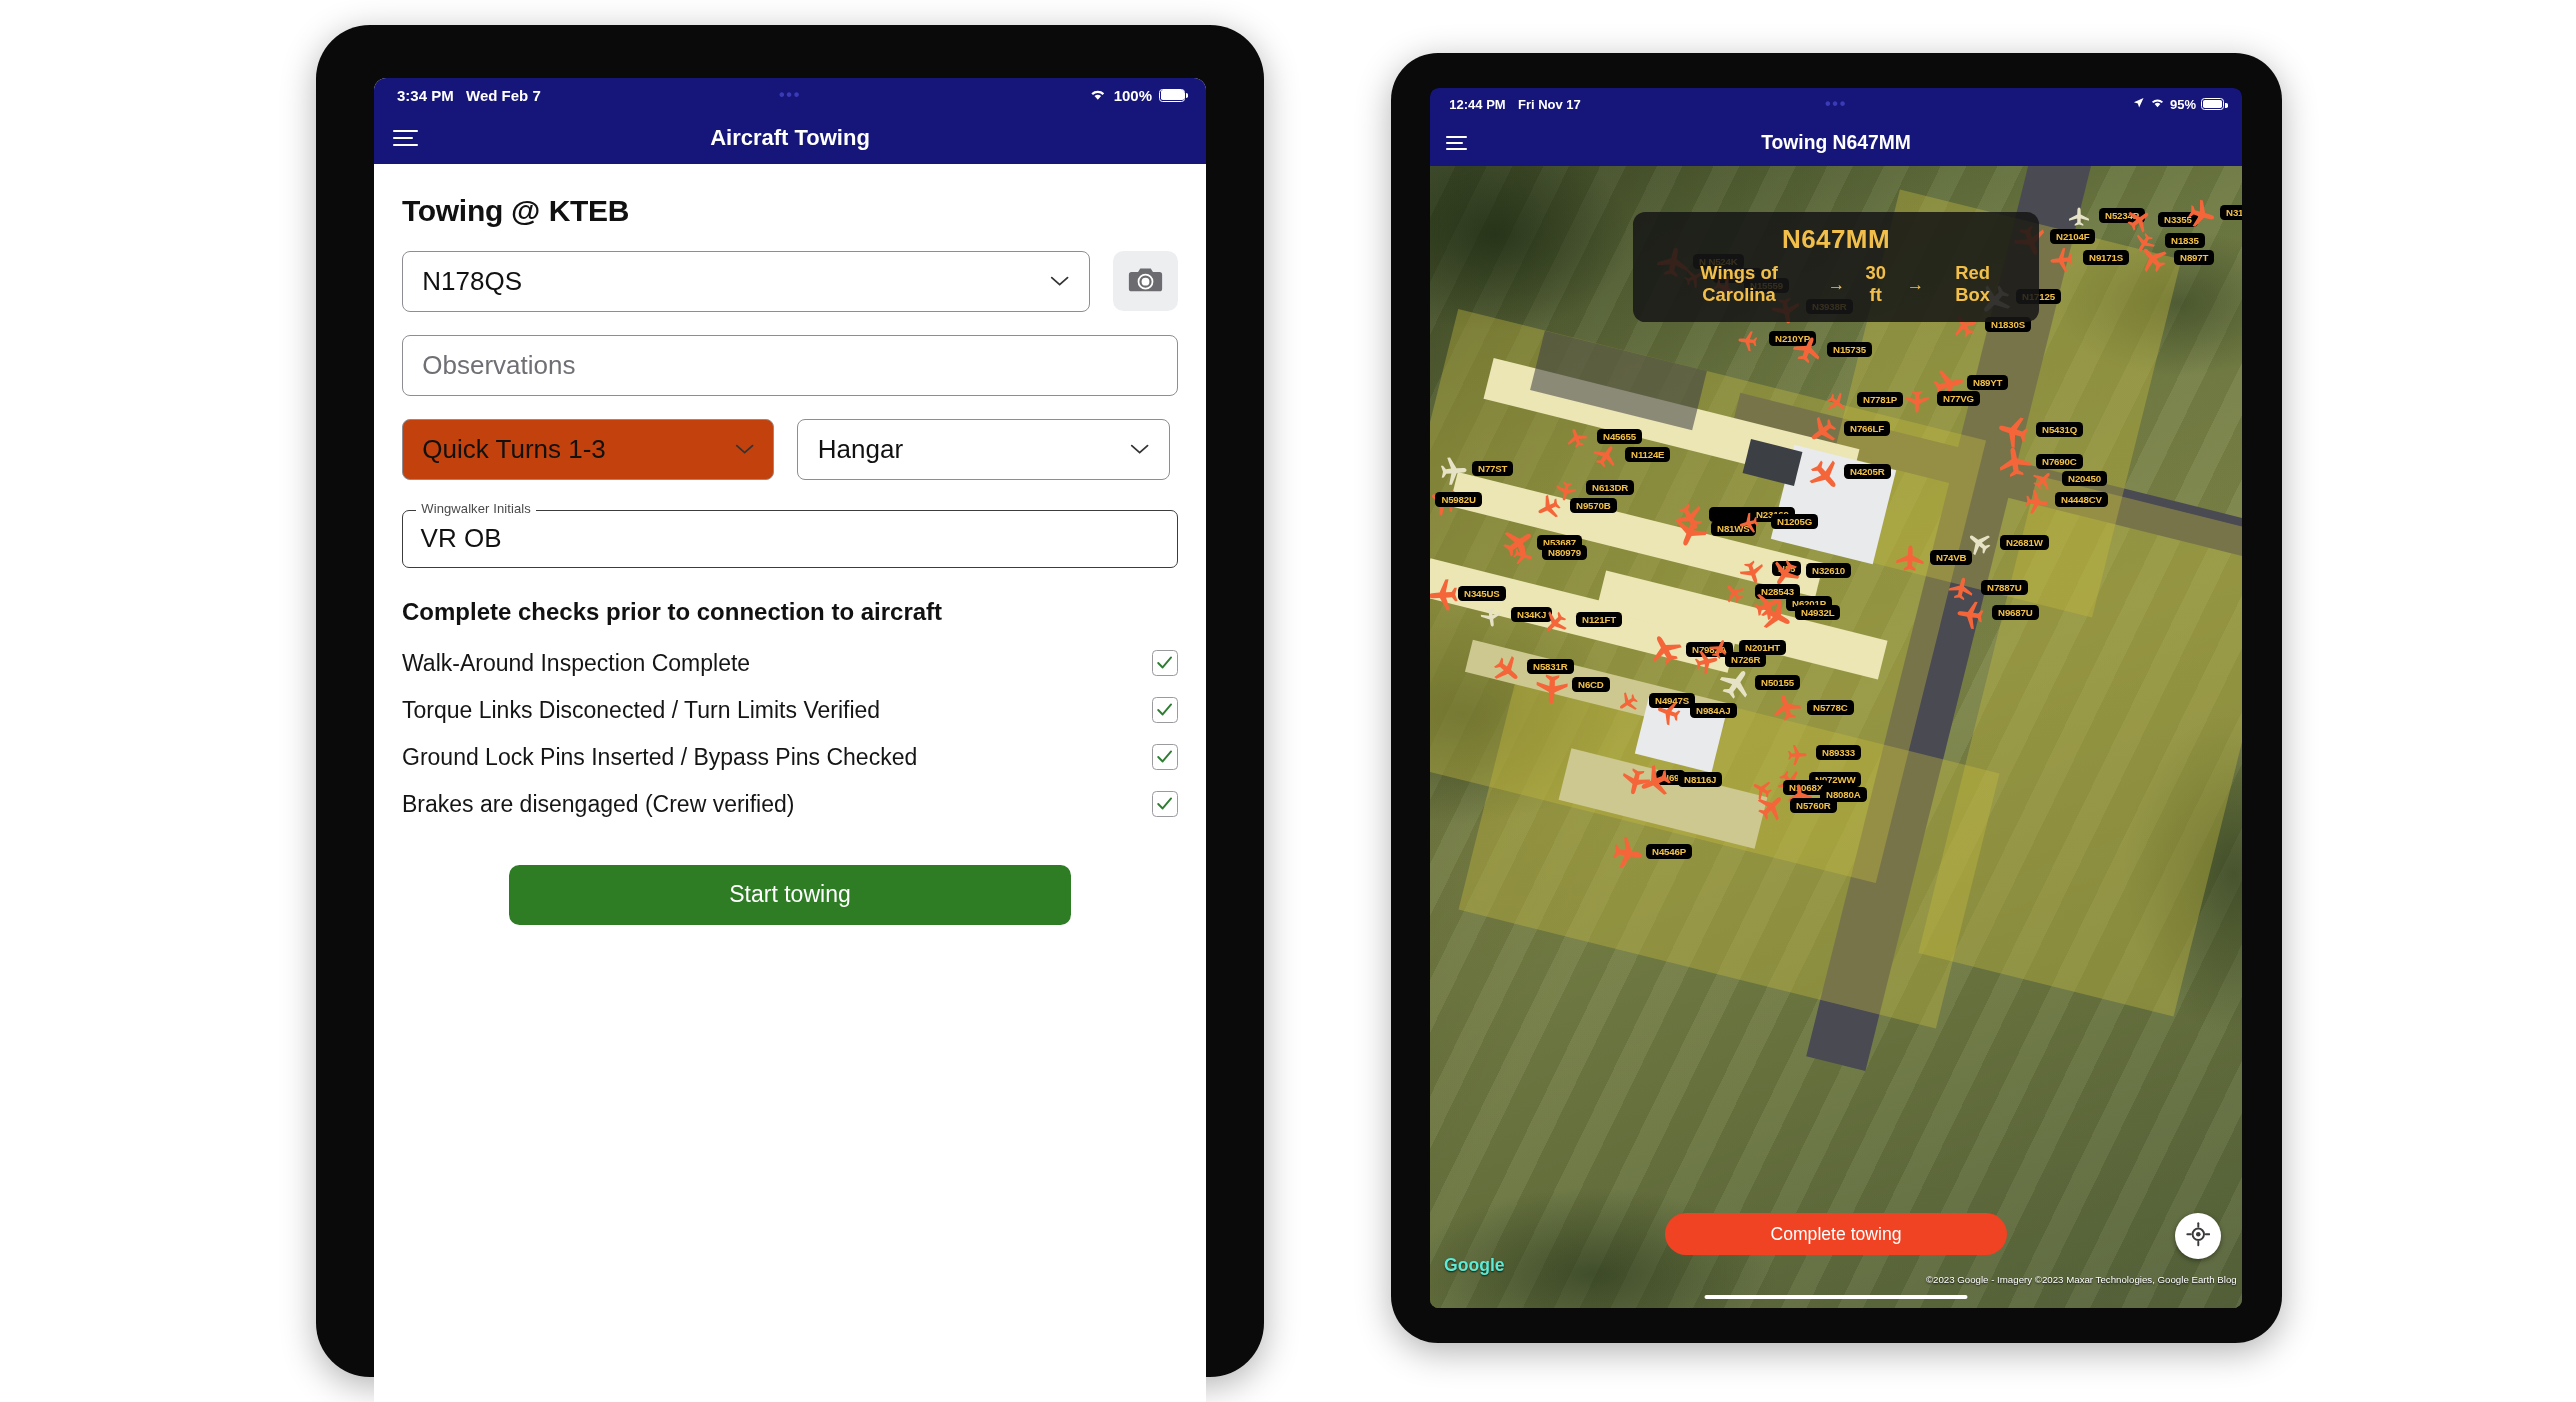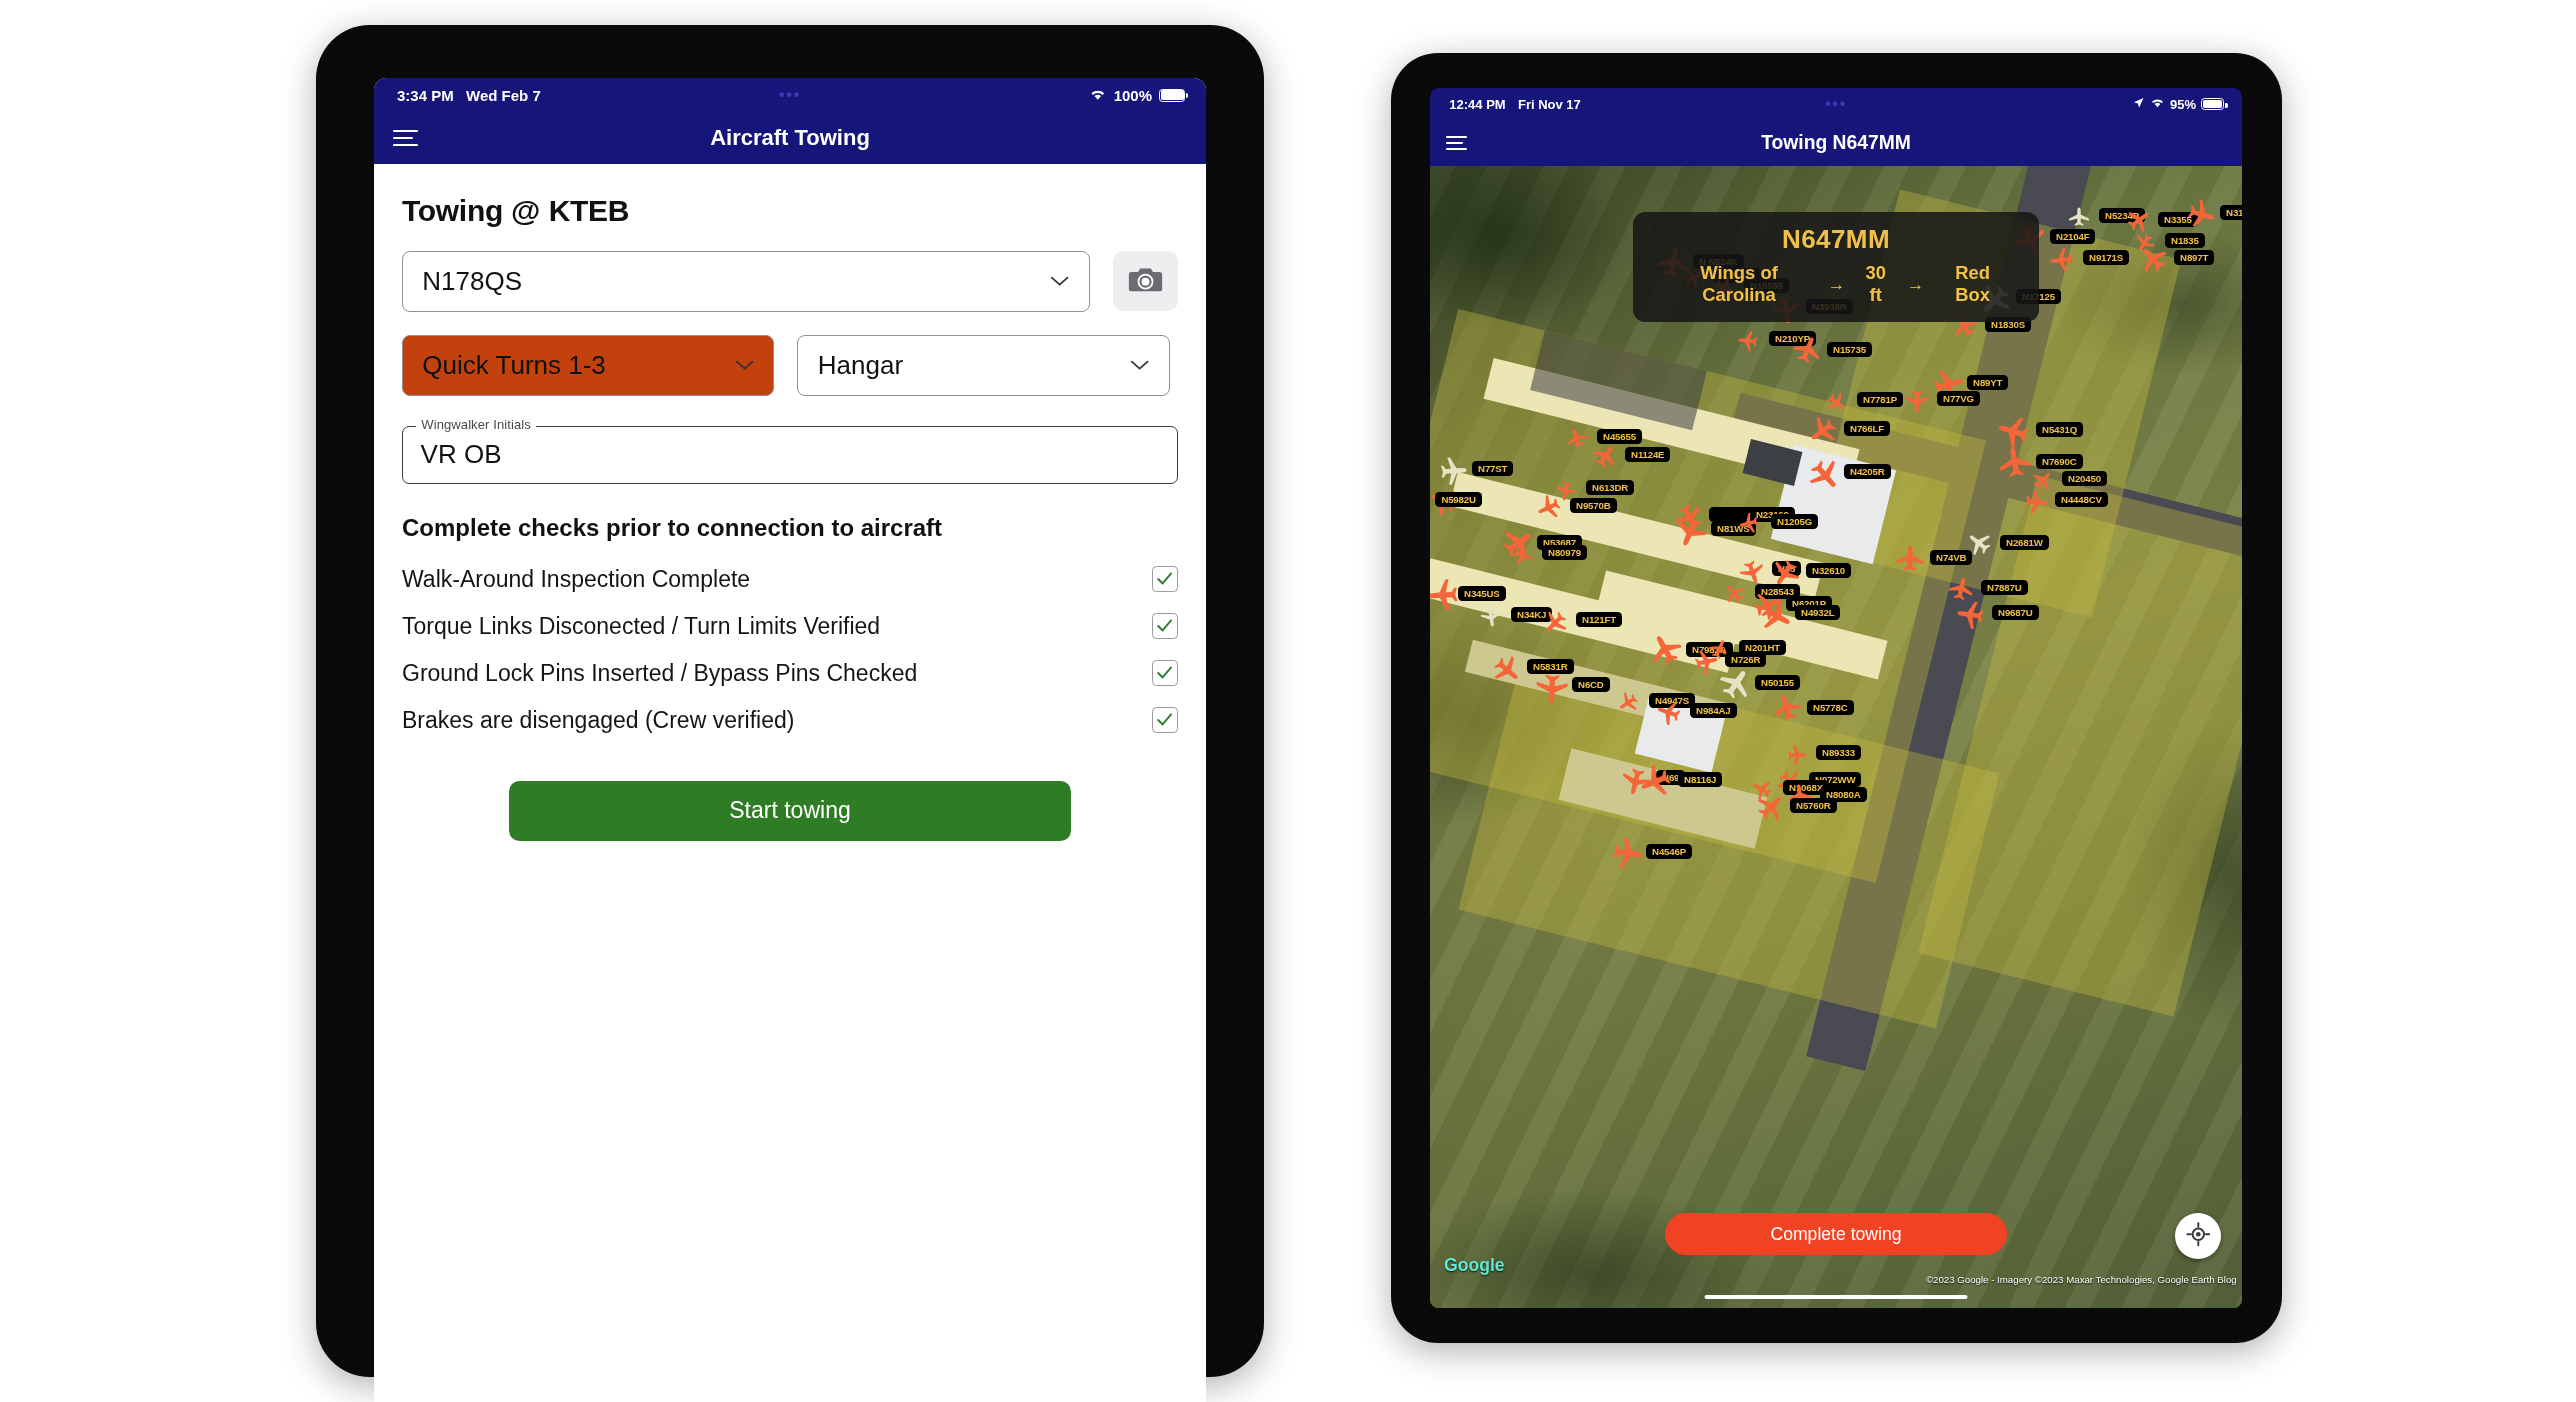--- a/index.html
+++ b/index.html
@@ -223,20 +223,21 @@
               <span>
                 <svg width="35" height="28" viewBox="0 0 40 32">
                   <path d="M14 4 h12 l2.5 4 H36 a3 3 0 0 1 3 3 v16 a3 3 0 0 1 -3 3 H4 a3 3 0 0 1 -3 -3 V11 a3 3 0 0 1 3 -3 h7.5 Z" fill="#6b6b70"></path>
                   <circle cx="20" cy="19" r="8" fill="none" stroke="#fff" stroke-width="2"></circle>
                   <circle cx="20" cy="19" r="4.5" fill="#fff"></circle>
                 </svg>
               </span>
             </div>
           </div>
 
+          <div class="txt placeholder" style="margin-bottom:23px;">Observations</div>
 
           <div class="row" style="margin-bottom:30px;">
             <div class="sel filled" style="width:48%;">
               <span>Quick Turns 1-3</span>
               <span class="chev">
                 <svg width="19.3" height="12.3" viewBox="0 0 22 14">
                     <path d="M2 3 L11 11 L20 3" stroke="#333" stroke-width="2" fill="none" stroke-linecap="round"></path>
                   </svg>
               </span>
             </div>

